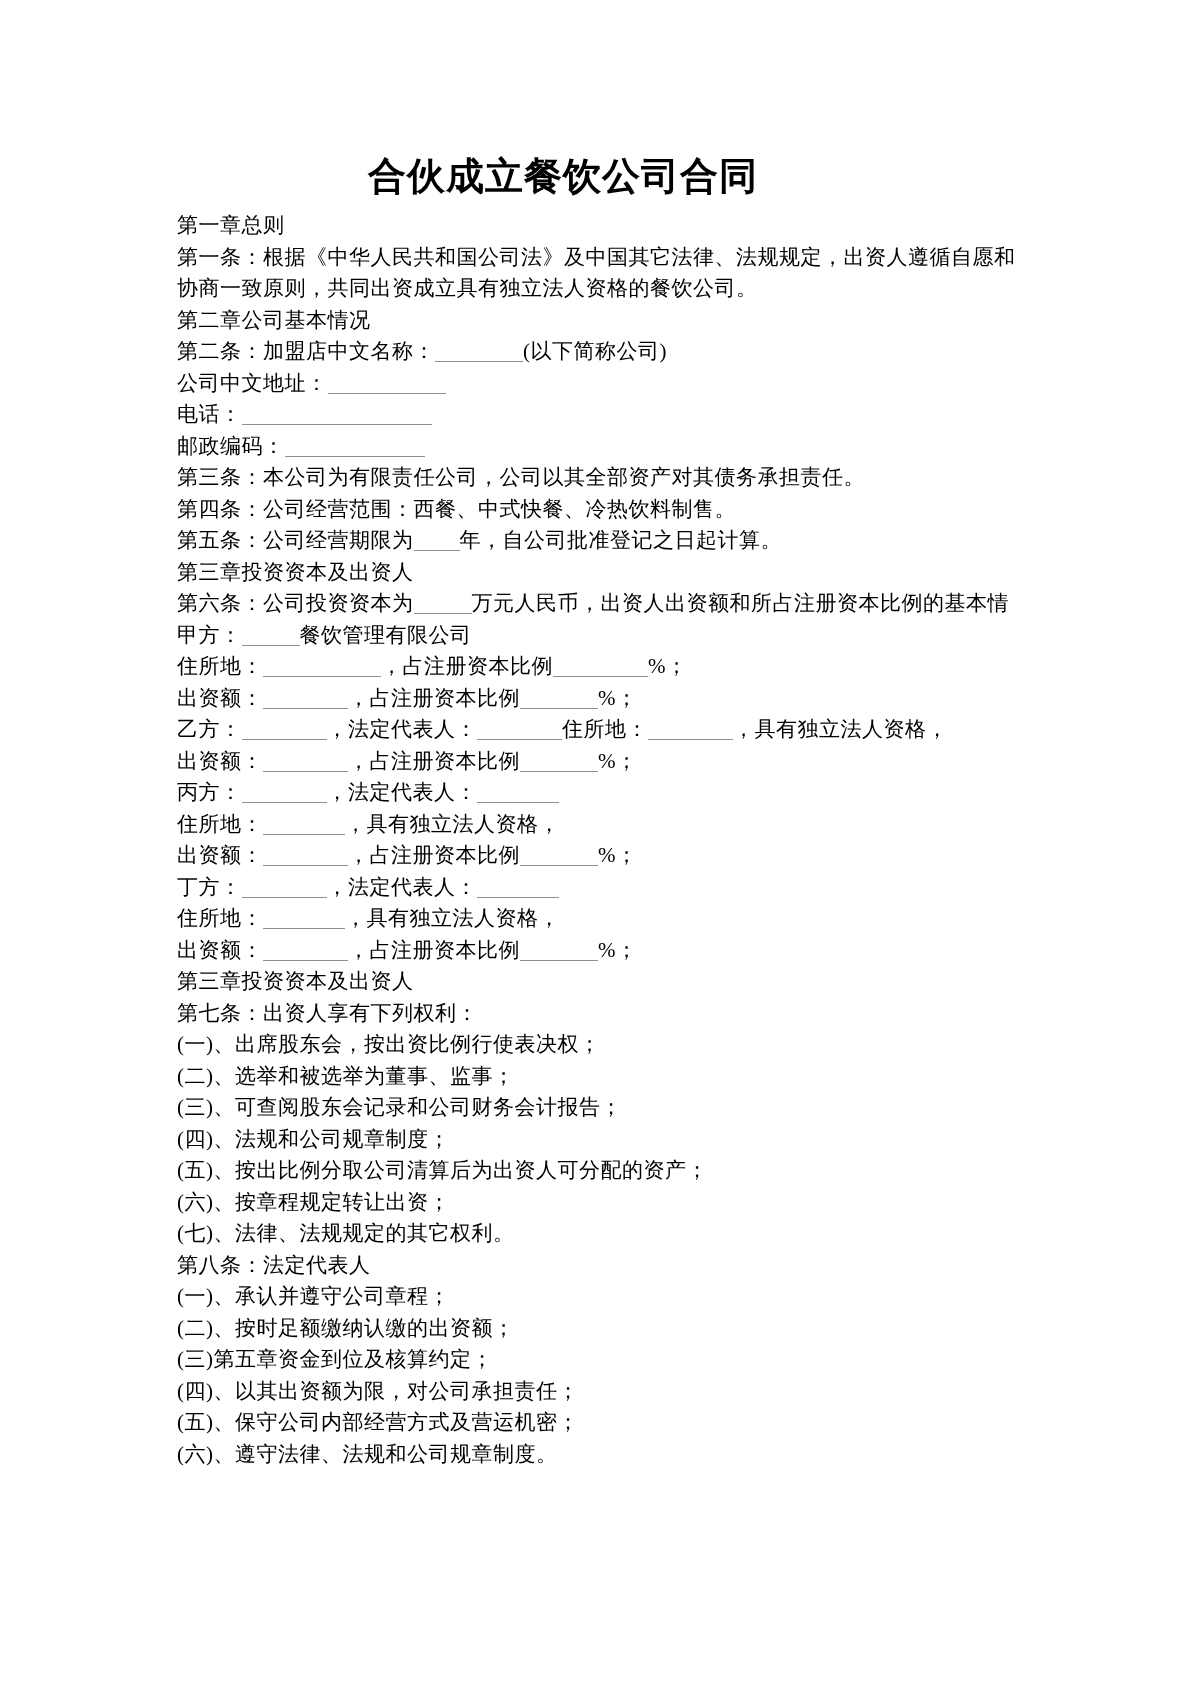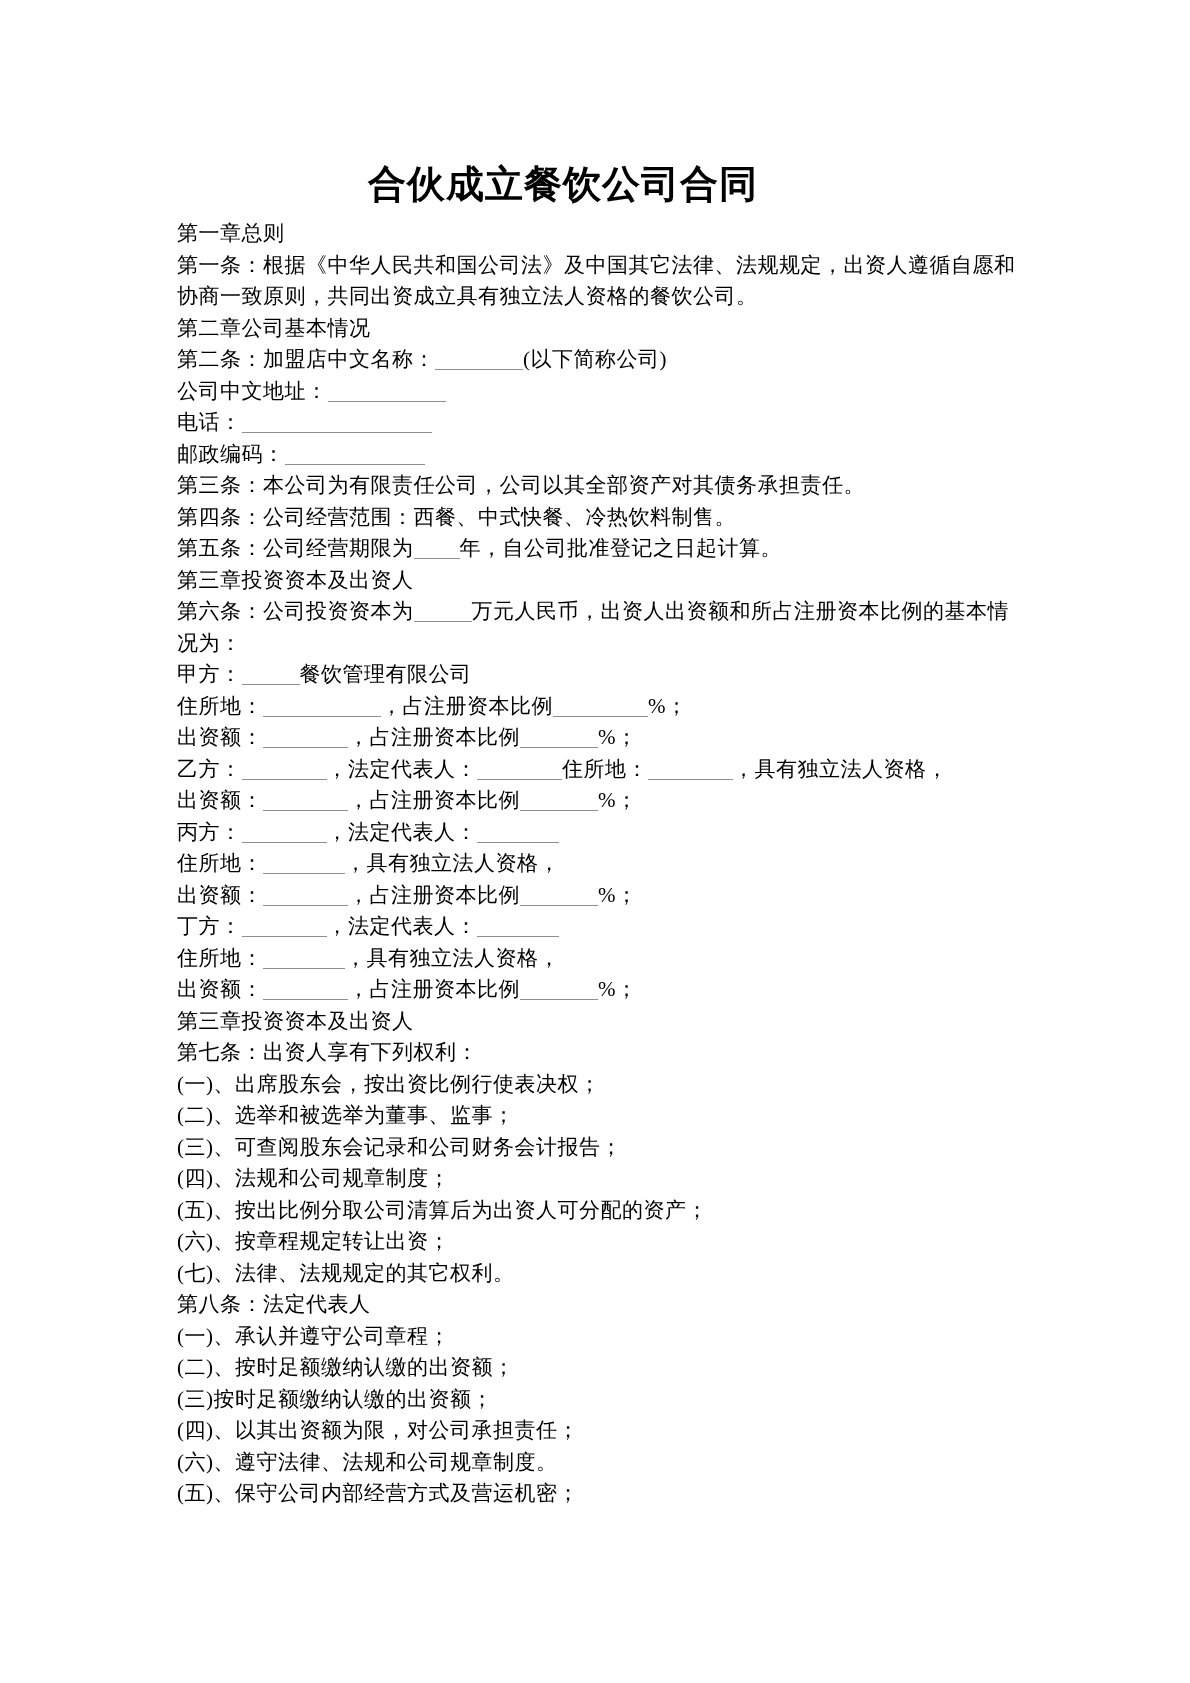--- a/index.html
+++ b/index.html
@@ -19,21 +19,21 @@
     position: absolute;
     left: 170px;
     top: 146px;
     width: 850px;
   }
   .doc-title {
     font-size: 38px;
     line-height: 52px;
     font-weight: bold;
     text-align: center;
-    margin: 12px 0 8px 0;
+    margin: 4px 0 8px 0;
     padding-right: 64px; 
     letter-spacing: 1px;
     white-space: nowrap;
   }
   .doc-body {
     font-size: 21px;
     line-height: 31.5px;
     letter-spacing: 0.5px;
     margin-left: 7px;
   }
@@ -60,21 +60,20 @@
       <p class="doc-line"><span>第二章公司基本情况</span></p>
       <p class="doc-line"><span>第二条：加盟店中文名称：</span><span class="blank" style="width: 88px; border-bottom-color: rgb(143, 143, 143);"></span><span>(以下简称公司)</span></p>
       <p class="doc-line"><span>公司中文地址：</span><span class="blank" style="width: 118px; border-bottom-color: rgb(143, 143, 143);"></span></p>
       <p class="doc-line"><span>电话：</span><span class="blank" style="width: 190px; border-bottom-color: rgb(143, 143, 143);"></span></p>
       <p class="doc-line"><span>邮政编码：</span><span class="blank" style="width: 140px; border-bottom-color: rgb(143, 143, 143);"></span></p>
       <p class="doc-line"><span>第三条：本公司为有限责任公司，公司以其全部资产对其债务承担责任。</span></p>
       <p class="doc-line"><span>第四条：公司经营范围：西餐、中式快餐、冷热饮料制售。</span></p>
       <p class="doc-line"><span>第五条：公司经营期限为</span><span class="blank" style="width: 46px; border-bottom-color: rgb(143, 143, 143);"></span><span>年，自公司批准登记之日起计算。</span></p>
       <p class="doc-line"><span>第三章投资资本及出资人</span></p>
       <p class="doc-line"><span>第六条：公司投资资本为</span><span class="blank" style="width: 58px; border-bottom-color: rgb(143, 143, 143);"></span><span>万元人民币，出资人出资额和所占注册资本比例的基本情</span></p>
-      <p class="doc-line"><span>况为：</span></p>
       <p class="doc-line"><span>甲方：</span><span class="blank" style="width: 58px; border-bottom-color: rgb(143, 143, 143);"></span><span>餐饮管理有限公司</span></p>
       <p class="doc-line"><span>住所地：</span><span class="blank" style="width: 118px; border-bottom-color: rgb(143, 143, 143);"></span><span>，占注册资本比例</span><span class="blank" style="width: 95px; border-bottom-color: rgb(143, 143, 143);"></span><span>%；</span></p>
       <p class="doc-line"><span>出资额：</span><span class="blank" style="width: 85px; border-bottom-color: rgb(143, 143, 143);"></span><span>，占注册资本比例</span><span class="blank" style="width: 78px; border-bottom-color: rgb(143, 143, 143);"></span><span>%；</span></p>
       <p class="doc-line"><span>乙方：</span><span class="blank" style="width: 85px; border-bottom-color: rgb(143, 143, 143);"></span><span>，法定代表人：</span><span class="blank" style="width: 85px; border-bottom-color: rgb(143, 143, 143);"></span><span>住所地：</span><span class="blank" style="width: 85px; border-bottom-color: rgb(143, 143, 143);"></span><span>，具有独立法人资格，</span></p>
       <p class="doc-line"><span>出资额：</span><span class="blank" style="width: 85px; border-bottom-color: rgb(143, 143, 143);"></span><span>，占注册资本比例</span><span class="blank" style="width: 78px; border-bottom-color: rgb(143, 143, 143);"></span><span>%；</span></p>
       <p class="doc-line"><span>丙方：</span><span class="blank" style="width: 85px; border-bottom-color: rgb(143, 143, 143);"></span><span>，法定代表人：</span><span class="blank" style="width: 82px; border-bottom-color: rgb(143, 143, 143);"></span></p>
       <p class="doc-line"><span>住所地：</span><span class="blank" style="width: 82px; border-bottom-color: rgb(143, 143, 143);"></span><span>，具有独立法人资格，</span></p>
       <p class="doc-line"><span>出资额：</span><span class="blank" style="width: 85px; border-bottom-color: rgb(143, 143, 143);"></span><span>，占注册资本比例</span><span class="blank" style="width: 78px; border-bottom-color: rgb(143, 143, 143);"></span><span>%；</span></p>
       <p class="doc-line"><span>丁方：</span><span class="blank" style="width: 85px; border-bottom-color: rgb(143, 143, 143);"></span><span>，法定代表人：</span><span class="blank" style="width: 82px; border-bottom-color: rgb(143, 143, 143);"></span></p>
       <p class="doc-line"><span>住所地：</span><span class="blank" style="width: 82px; border-bottom-color: rgb(143, 143, 143);"></span><span>，具有独立法人资格，</span></p>
@@ -84,18 +83,18 @@
       <p class="doc-line"><span>(一)、出席股东会，按出资比例行使表决权；</span></p>
       <p class="doc-line"><span>(二)、选举和被选举为董事、监事；</span></p>
       <p class="doc-line"><span>(三)、可查阅股东会记录和公司财务会计报告；</span></p>
       <p class="doc-line"><span>(四)、法规和公司规章制度；</span></p>
       <p class="doc-line"><span>(五)、按出比例分取公司清算后为出资人可分配的资产；</span></p>
       <p class="doc-line"><span>(六)、按章程规定转让出资；</span></p>
       <p class="doc-line"><span>(七)、法律、法规规定的其它权利。</span></p>
       <p class="doc-line"><span>第八条：法定代表人</span></p>
       <p class="doc-line"><span>(一)、承认并遵守公司章程；</span></p>
       <p class="doc-line"><span>(二)、按时足额缴纳认缴的出资额；</span></p>
-      <p class="doc-line"><span>(三)按时足额缴纳认缴的出资额；</span></p>
+      <p class="doc-line"><span>(三)第五章资金到位及核算约定；</span></p>
       <p class="doc-line"><span>(四)、以其出资额为限，对公司承担责任；</span></p>
+      <p class="doc-line"><span>(五)、保守公司内部经营方式及营运机密；</span></p>
       <p class="doc-line"><span>(六)、遵守法律、法规和公司规章制度。</span></p>
-      <p class="doc-line"><span>(五)、保守公司内部经营方式及营运机密；</span></p>
     </div>
 </div>
 
 </body></html>

